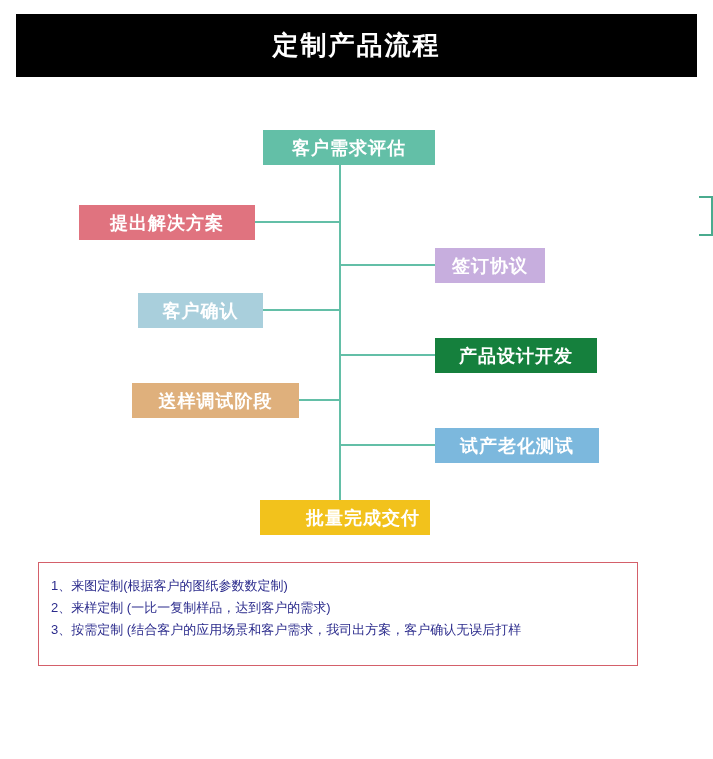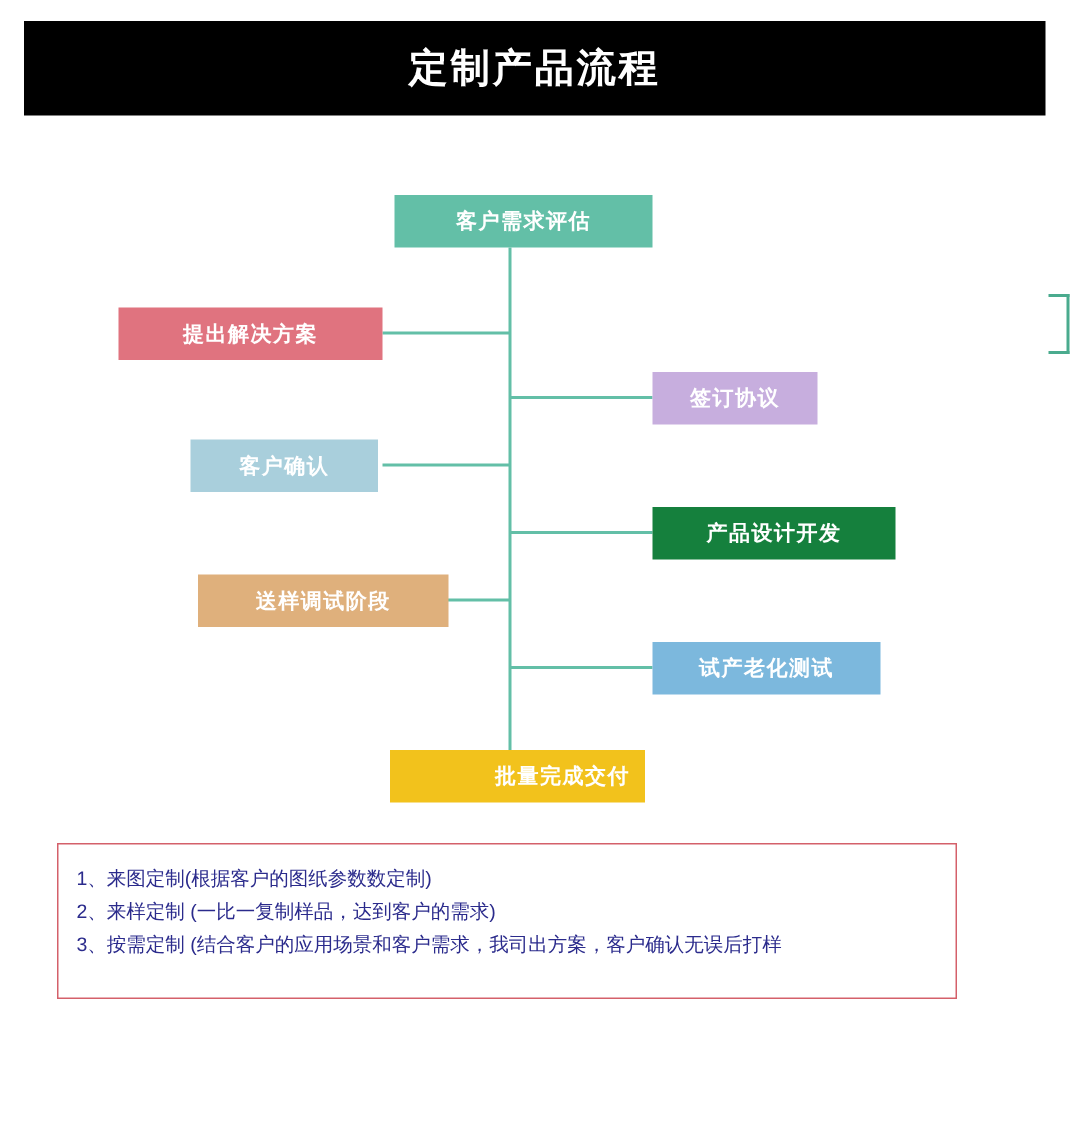--- a/index.html
+++ b/index.html
@@ -48,21 +48,21 @@
     top: 0;
   }
 
   .node {
     position: absolute;
     box-sizing: border-box;
     display: flex;
     align-items: center;
     justify-content: center;
     color: #ffffff;
-    font-size: 14px;
+    font-size: 18px;
     font-weight: bold;
     white-space: nowrap;
     padding: 0 10px;
     height: 35px;
     letter-spacing: 1px;
   }
 
   
   #bracket {
     position: absolute;
@@ -120,33 +120,33 @@
   </div>
 
   <div class="node" style="left:79px; top:120px; width:176px; background:#e0737f;">
     <span>提出解决方案</span>
   </div>
 
   <div class="node" style="left:435px; top:163px; width:110px; background:#c7aede;">
     <span>签订协议</span>
   </div>
 
-  <div class="node" style="left:127px; top:208px; width:125px; background:#a9cfdc;">
+  <div class="node" style="left:138px; top:208px; width:125px; background:#a9cfdc;">
     <span>客户确认</span>
   </div>
 
   <div class="node" style="left:435px; top:253px; width:162px; background:#15803d;">
     <span>产品设计开发</span>
   </div>
 
   <div class="node" style="left:88px; top:298px; width:167px; background:#dfb07c;margin-left:44px;">
     <span>送样调试阶段</span>
   </div>
 
-  <div class="node" style="left:435px; top:343px; width:152px; background:#7cb8dd;">
+  <div class="node" style="left:435px; top:343px; width:164px; background:#7cb8dd;">
     <span>试产老化测试</span>
   </div>
 
   <div class="node" style="left:260px; top:415px; width:170px; background:#f2c21c;justify-content:flex-end;">
     <span>批量完成交付</span>
   </div>
 
 </div>
 
 <div id="bracket"></div>

